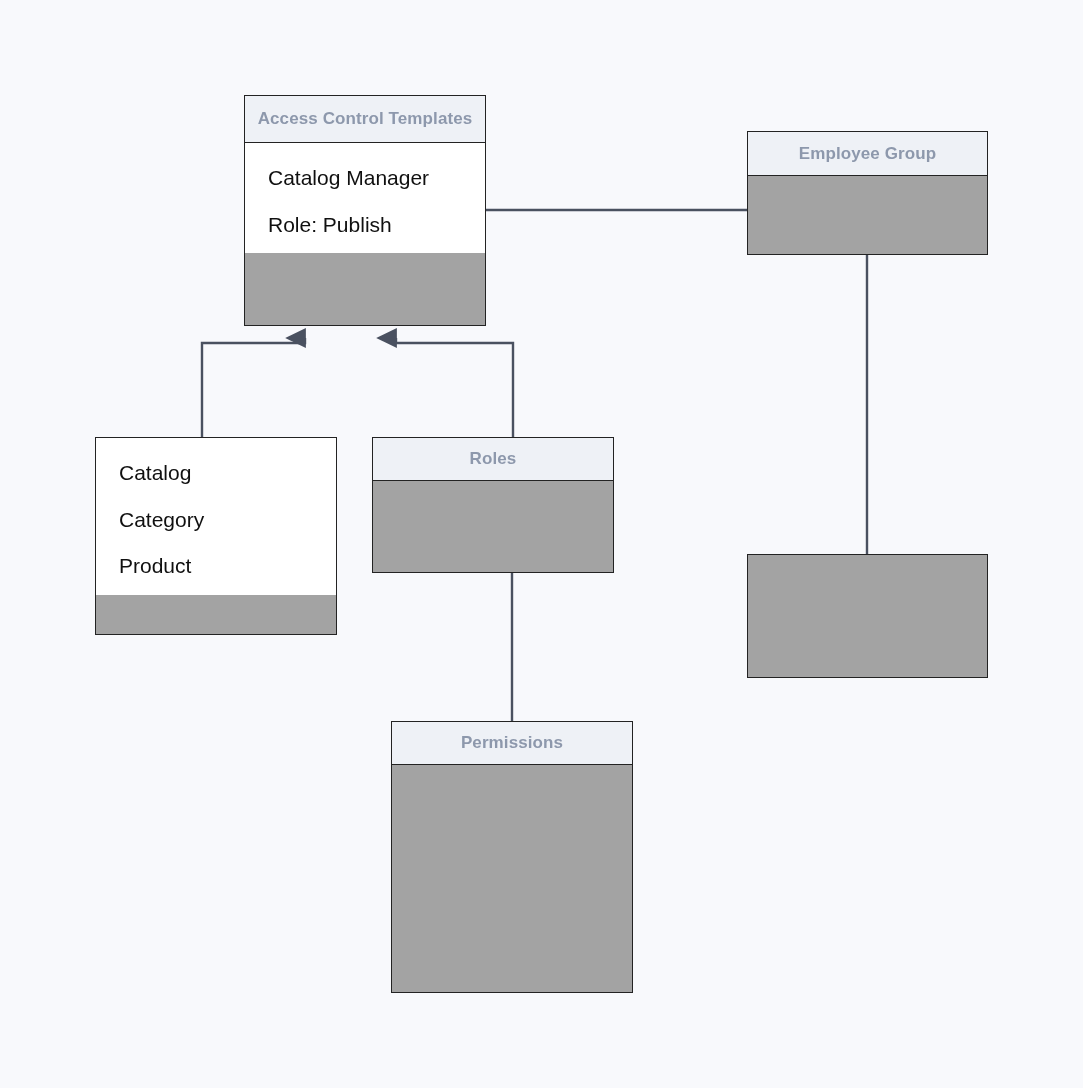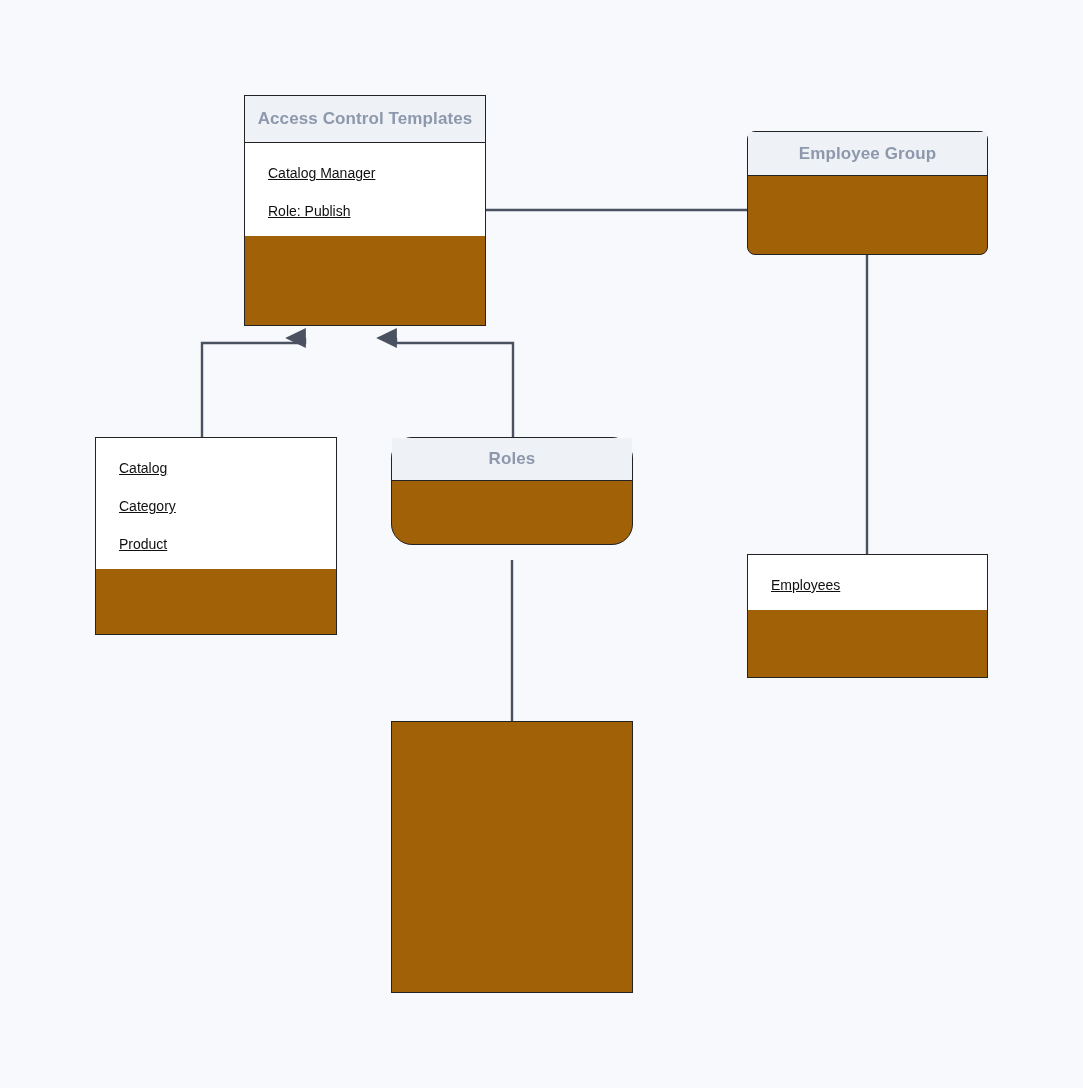--- a/index.html
+++ b/index.html
@@ -23,21 +23,21 @@
     position: absolute;
     left: 0;
     top: 0;
     width: 1083px;
     height: 1088px;
     pointer-events: none;
   }
   .node {
     position: absolute;
     box-sizing: border-box;
-    background: #a16207;
+    background: #a3a3a3;
     border: 1px solid #232323;
     z-index: 2;
   }
   .node-header {
     box-sizing: border-box;
     background: #eef1f6;
     border-bottom: 1px solid #232323;
     color: #8d98ac;
     font-size: 17px;
     font-weight: bold;
@@ -47,25 +47,24 @@
     align-items: center;
     justify-content: center;
   }
   .node-body {
     box-sizing: border-box;
     padding: 22px 23px 16px 23px;
     background: #ffffff;
   }
   .row {
     color: #101010;
-    font-size: 14px;
+    font-size: 21px;
     line-height: 1.22;
     margin-bottom: 21px;
     white-space: pre-wrap;
-    text-decoration: underline;
   }
   .row:last-child { margin-bottom: 0; }
   .tight .row { margin-bottom: 0; }
 </style>
 </head>
 <body>
 
 <div id="canvas">
 
   <svg id="edge-layer" viewBox="0 0 1083 1088" width="1083" height="1088">
@@ -87,38 +86,36 @@
   </svg>
 
   <div class="node" style="left:244px; top:95px; width:242px; height:231px;">
     <div class="node-header" style="height:47px;">Access Control Templates</div>
     <div class="node-body">
       <div class="row">Catalog Manager</div>
       <div class="row">Role: Publish</div>
     </div>
   </div>
 
-  <div class="node" style="left:747px; top:131px; width:241px; height:124px;border-radius:8px;">
+  <div class="node" style="left:747px; top:131px; width:241px; height:124px;">
     <div class="node-header" style="height:44px;">Employee Group</div>
   </div>
 
   <div class="node" style="left:95px; top:437px; width:242px; height:198px;">
     <div class="node-body">
       <div class="row">Catalog</div>
       <div class="row">Category</div>
       <div class="row">Product</div>
     </div>
   </div>
 
-  <div class="node" style="left:391px; top:437px; width:242px; height:108px;border-radius:21px;">
+  <div class="node" style="left:372px; top:437px; width:242px; height:136px;">
     <div class="node-header" style="height:43px;">Roles</div>
   </div>
 
   <div class="node" style="left:747px; top:554px; width:241px; height:124px;">
-    <div class="node-body tight">
-      <div class="row">Employees</div>
-    </div>
   </div>
 
   <div class="node" style="left:391px; top:721px; width:242px; height:272px;">
+    <div class="node-header" style="height:43px;">Permissions</div>
   </div>
 
 </div>
 
 </body></html>

